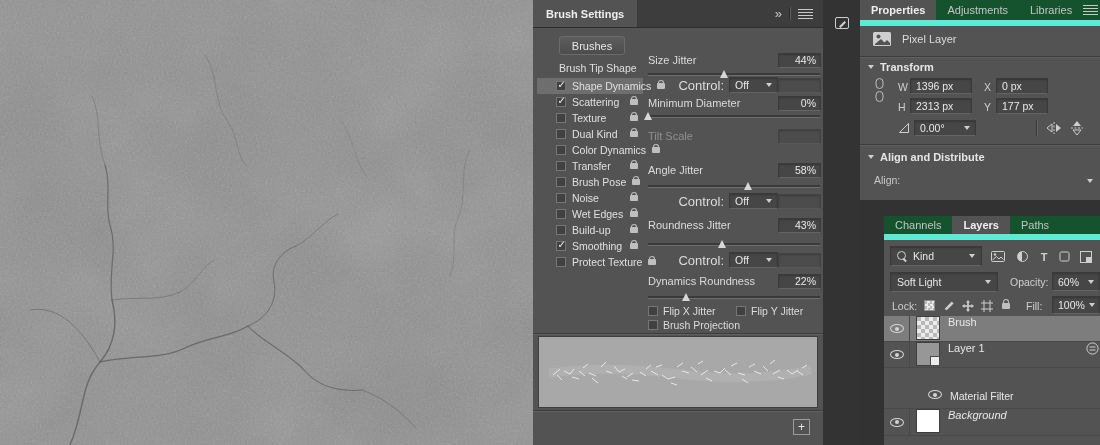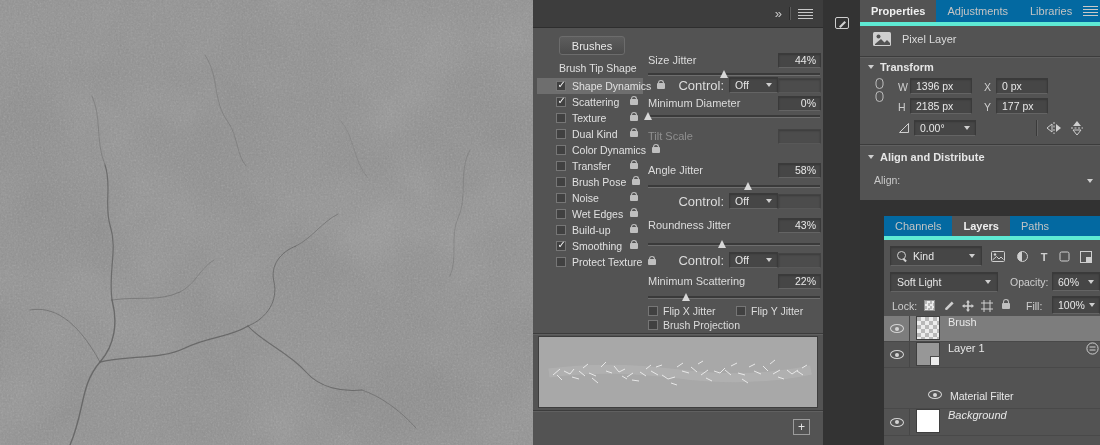--- a/index.html
+++ b/index.html
@@ -7,22 +7,22 @@
   #root {
     position: relative; width: 1100px; height: 445px; overflow: hidden;
     background: #323232; color: #dcdcdc;
     font-family: "Liberation Sans", sans-serif; font-size: 11px;
   }
   
   .canvas { position:absolute; left:0; top:0; width:533px; height:445px; background:#8c8c8c; }
   .canvas svg { display:block; }
   
   .panel { position:absolute; background:#535353; }
-  .tabbar { position:absolute; left:0; top:0; right:0; height:26px; background:#0369a1;
-            border-bottom:4px solid #5eead4; display:flex; align-items:stretch; }
+  .tabbar { position:absolute; left:0; top:0; right:0; height:26px; background:#14532d;
+            border-bottom:6px solid #5eead4; display:flex; align-items:stretch; }
   .tab { display:flex; align-items:center; padding:0 11px; color:#c4c4c4; font-size:11px; white-space:nowrap; }
   .tab.active { background:#535353; color:#efefef; font-weight:bold; }
   .tab-right { margin-left:auto; display:flex; align-items:center; padding-right:8px; gap:7px; }
   .menu-icon { width:15px; height:10px;
     background: repeating-linear-gradient(to bottom,#c9c9c9 0 1px, transparent 1px 3px); }
   .chev { width:0; height:0; border-left:3.5px solid transparent; border-right:3.5px solid transparent;
           border-top:4px solid #cfcfcf; display:inline-block; }
   .hline { position:absolute; left:0; right:0; height:1px; background:#3c3c3c; box-shadow:0 1px 0 #606060; }
   .vline { position:absolute; width:1px; background:#3a3a3a; box-shadow:1px 0 0 #646464; }
   .field { background:#464646; border:1px solid #3a3a3a; border-bottom-color:#646464;
@@ -166,20 +166,23 @@
         <path d="M470 150 C458 172 468 196 458 218 C450 236 458 258 450 276" stroke-width="0.7" opacity="0.5"></path>
         <path d="M340 120 C356 138 352 160 368 178" stroke-width="0.6" opacity="0.45"></path>
         <path d="M296 246 C312 238 322 222 338 214" stroke-width="0.8" opacity="0.7"></path>
         <path d="M105 165 C95 140 102 118 92 96" stroke-width="0.8" opacity="0.55"></path>
       </g>
     </svg>
   </div>
 
   <div class="panel brush-panel">
     <div class="ph-bar">
+      <div class="ph-tab">
+        <span>Brush Settings</span>
+      </div>
       <div class="ph-right">
         <span class="dbl-chevron">»</span>
         <span class="vdiv"></span>
         <span class="menu-icon"></span>
       </div>
     </div>
 
     <button class="brushes-btn">Brushes</button>
 
     <div class="opt-row tip" style="top:60px">
@@ -298,21 +301,21 @@
       </div>
       <div class="c-row" style="top:252px">
         <span class="c-lab">Control:</span>
         <span class="field c-dd">
           <span>Off</span>
           <span class="chev"></span>
         </span>
         <span class="field c-val empty"></span>
       </div>
       <div class="c-row" style="top:273px">
-        <span class="c-name">Minimum Scattering</span>
+        <span class="c-name">Dynamics Roundness</span>
         <span class="field c-val">22%</span>
       </div>
       <div class="c-slider" style="top:291px">
         <span class="c-thumb" style="left: calc(22% - 4px);"></span>
       </div>
       <label class="c-check" style="top:305px;left:3px">
         <span class="cb"></span>
         <span>Flip X Jitter</span>
       </label>
       <label class="c-check" style="top:305px;left:91px">
@@ -396,21 +399,21 @@
     <div class="field tf" style="left:50px;top:78px;width:62px">
       <span>1396 px</span>
     </div>
     <span class="tf-lab" style="left:124px;top:81px">X</span>
     <div class="field tf" style="left:136px;top:78px;width:52px">
       <span>0 px</span>
     </div>
 
     <span class="tf-lab" style="left:38px;top:101px">H</span>
     <div class="field tf" style="left:50px;top:98px;width:62px">
-      <span>2185 px</span>
+      <span>2313 px</span>
     </div>
     <span class="tf-lab" style="left:124px;top:101px">Y</span>
     <div class="field tf" style="left:136px;top:98px;width:52px">
       <span>177 px</span>
     </div>
 
     <div style="position:absolute;left:38px;top:122px">
       <svg width="12" height="12" viewBox="0 0 12 12">
         <path d="M1.5 10.5 L10.5 10.5 L10.5 1.5 Z" fill="none" stroke="#cfcfcf"></path>
       </svg>

